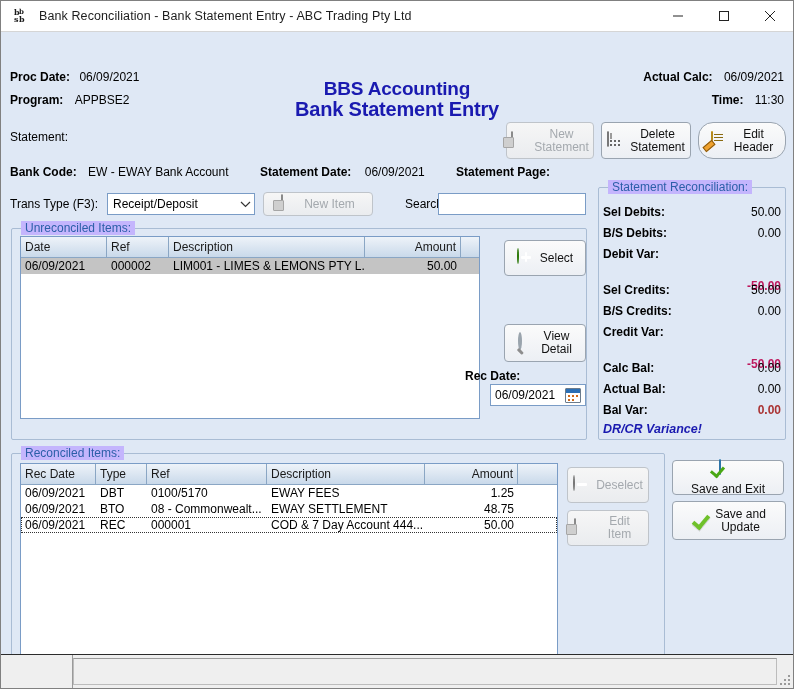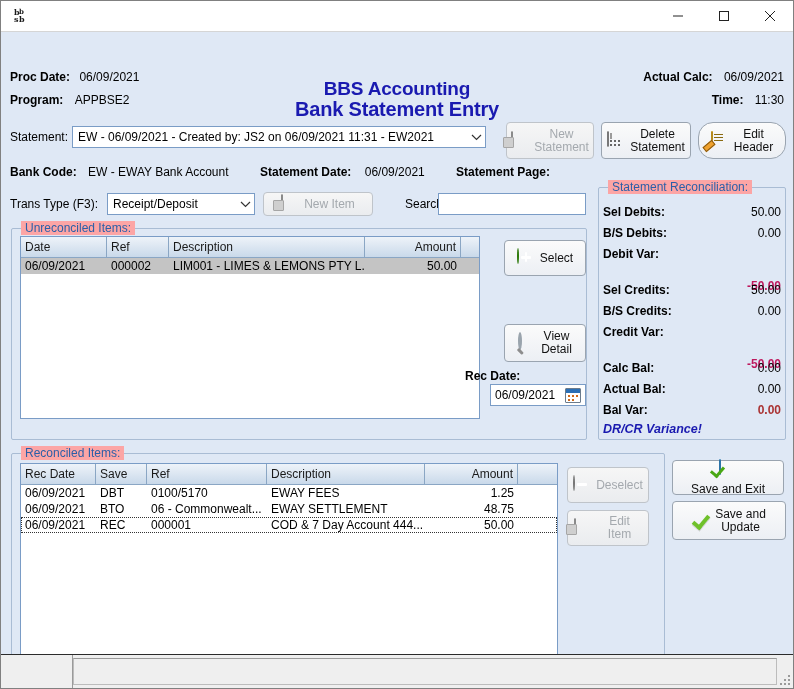--- a/index.html
+++ b/index.html
@@ -145,21 +145,21 @@
   .ico-check:after{content:"";position:absolute;left:4px;top:0px;
     width:6px;height:13px;border:solid #6fc12b;border-width:0 4px 4px 0;transform:rotate(40deg);
     box-shadow:1px 1px 0 rgba(0,0,0,.12);}
   
   .group {
     position:absolute; border:1px solid #a9bcd4; border-radius:2px;
     background:transparent;
   }
   .group > .legend {
     position:absolute; top:-8px; left:9px; padding:0 4px;
-    background:#fca5a5; color:#2b5fa8; font-size:12px; white-space:nowrap;
+    background:#c4b5fd; color:#2b5fa8; font-size:12px; white-space:nowrap;
   }
   
   .grid { position:absolute; background:#fff; border:1px solid #7a9cc6; overflow:hidden; }
   .grid .ghead { display:flex; height:21px;
     background:linear-gradient(#eef3f9,#c9d9ea);
     border-bottom:1px solid #8aa6c4; }
   .grid .ghead .gh {
     font-size:12px; color:#1a1a1a; display:flex; align-items:center;
     padding:0 4px; border-right:1px solid #8aa6c4; overflow:hidden; white-space:nowrap;
   }
@@ -198,20 +198,21 @@
 
   <div class="titlebar">
     <div class="title-icon">
       <svg width="18" height="18" viewBox="0 0 18 18" aria-hidden="true">
         <text x="1" y="8" font-family="DejaVu Serif, serif" font-size="8" font-weight="bold" fill="#1a1a1a">b</text>
         <text x="6" y="7" font-family="DejaVu Serif, serif" font-size="7" font-weight="bold" fill="#1a1a1a">b</text>
         <text x="1" y="15" font-family="DejaVu Serif, serif" font-size="8" font-weight="bold" fill="#1a1a1a">s</text>
         <text x="6" y="15" font-family="DejaVu Serif, serif" font-size="8" font-weight="bold" fill="#1a1a1a">b</text>
       </svg>
     </div>
+    <div class="title-text">Bank Reconciliation - Bank Statement Entry - ABC Trading Pty Ltd</div>
     <div class="win-controls">
       <div class="win-btn">
         <svg width="12" height="12" viewBox="0 0 12 12">
             <line x1="1" y1="6" x2="11" y2="6" stroke="#222" stroke-width="1"></line>
           </svg>
       </div>
       <div class="win-btn">
         <svg width="12" height="12" viewBox="0 0 12 12">
             <rect x="1.5" y="1.5" width="9" height="9" fill="none" stroke="#222" stroke-width="1"></rect>
           </svg>
@@ -244,28 +245,20 @@
     <div class="hdrrow" style="right:9px; top:38px;">
       <span class="lbl">Actual Calc:</span>
       <span class="val" style="margin-left:8px;">06/09/2021</span>
     </div>
     <div class="hdrrow" style="right:9px; top:61px;">
       <span class="lbl">Time:</span>
       <span class="val" style="margin-left:8px;">11:30</span>
     </div>
 
     <div class="hdrrow" style="left:9px; top:98px;">Statement:</div>
-    <div class="combo" style="position:absolute; left:71px; top:94px; width:414px;">
-      <span>EW - 06/09/2021 -      Created by: JS2 on 06/09/2021 11:31 - EW2021</span>
-      <span class="arrow">
-        <svg width="11" height="8" viewBox="0 0 11 8">
-            <polyline points="1,2 5.5,6.5 10,2" fill="none" stroke="#333" stroke-width="1.2"></polyline>
-          </svg>
-      </span>
-    </div>
 
     <div class="btn disabled" style="position:absolute; left:505px; top:90px; width:88px; height:37px;">
       <span class="ico"><span class="ico-doc gray" style="margin-top:1px;"></span></span>
       <span class="lbl2">
         <span>New</span><br>
         <span>Statement</span>
       </span>
     </div>
     <div class="btn" style="position:absolute; left:600px; top:90px; width:90px; height:37px;">
       <span class="ico"><span class="ico-calc"></span></span>
@@ -391,37 +384,37 @@
     </div>
     <div class="hdrrow" style="left:602px; top:390px; color:#1a1ab0; font-weight:bold; font-style:italic; font-size:12.5px;">DR/CR Variance!</div>
 
     <div class="group" style="left:10px; top:421px; width:654px; height:218px;">
       <div class="legend">Reconciled Items:</div>
     </div>
 
     <div class="grid" style="left:19px; top:431px; width:538px; height:198px;">
       <div class="ghead">
         <div class="gh" style="width:75px;">Rec Date</div>
-        <div class="gh" style="width:51px;">Save</div>
+        <div class="gh" style="width:51px;">Type</div>
         <div class="gh" style="width:120px;">Ref</div>
         <div class="gh" style="width:158px;">Description</div>
         <div class="gh right" style="width:93px;">Amount</div>
         <div class="gh" style="flex:1;border-right:none;"></div>
       </div>
       <div class="grow">
         <div class="gc" style="width:75px;">06/09/2021</div>
         <div class="gc" style="width:51px;">DBT</div>
         <div class="gc" style="width:120px;">0100/5170</div>
         <div class="gc" style="width:158px;">EWAY FEES</div>
         <div class="gc right" style="width:93px;">1.25</div>
       </div>
       <div class="grow">
         <div class="gc" style="width:75px;">06/09/2021</div>
         <div class="gc" style="width:51px;">BTO</div>
-        <div class="gc" style="width:120px;">06 - Commonwealt...</div>
+        <div class="gc" style="width:120px;">08 - Commonwealt...</div>
         <div class="gc" style="width:158px;">EWAY SETTLEMENT</div>
         <div class="gc right" style="width:93px;">48.75</div>
       </div>
       <div class="grow focus">
         <div class="gc" style="width:75px;">06/09/2021</div>
         <div class="gc" style="width:51px;">REC</div>
         <div class="gc" style="width:120px;">000001</div>
         <div class="gc" style="width:158px;">COD &amp; 7 Day Account  444...</div>
         <div class="gc right" style="width:93px;">50.00</div>
       </div>

